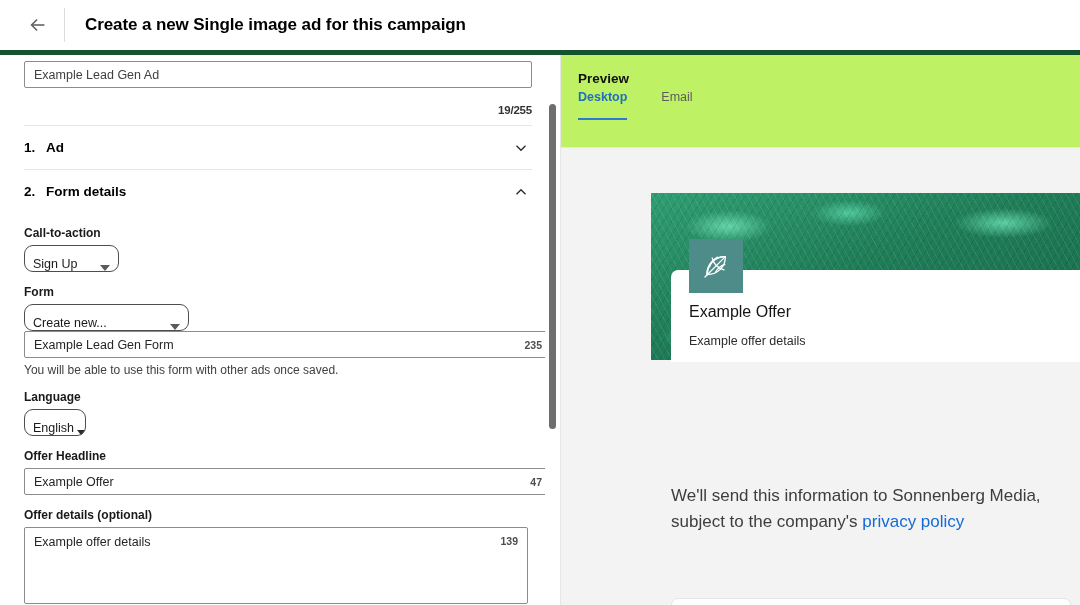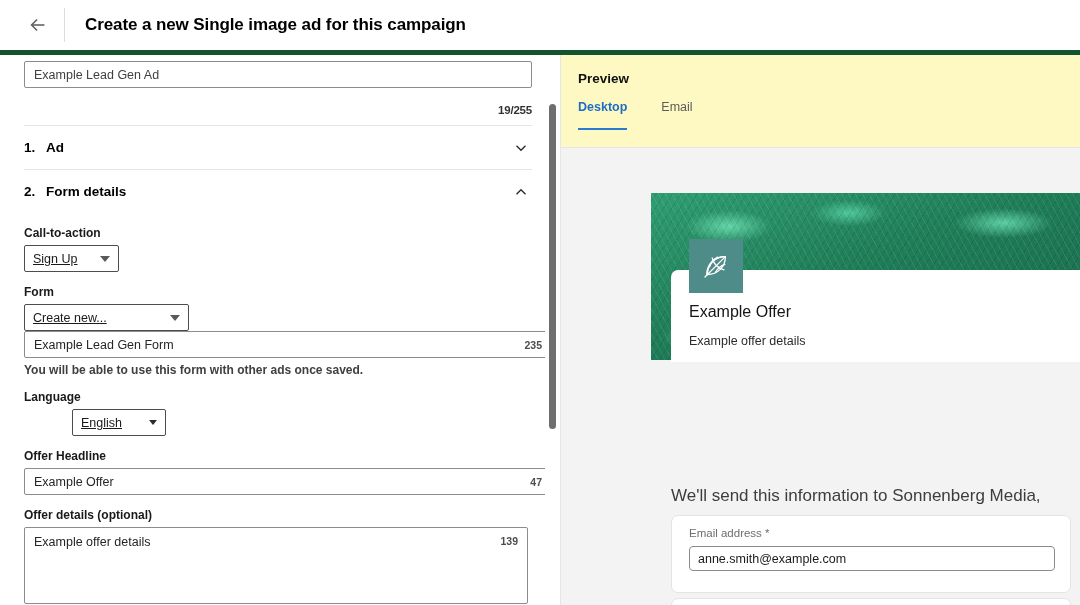--- a/index.html
+++ b/index.html
@@ -69,28 +69,28 @@
   .sec-num { font-size: 13.5px; font-weight: bold; color: #000; width: 22px; }
   .sec-label { font-size: 13.5px; font-weight: bold; color: #000; flex: 1; }
   .chev { width: 22px; height: 22px; color: #2b2b2b; display:flex; align-items:center; justify-content:center;}
 
   .field-label {
     font-size: 12px; font-weight: bold; color: #1a1a1a;
     margin-top: 13px; margin-bottom: 5px;
   }
 
   .dropdown {
-    height: 27px; border: 1px solid #4d4d4d; border-radius: 2px;
-    display: inline-flex; align-items: center;
+    height: 27px; border: 1px solid #4d4d4d; border-radius: 9px;
+    display: inline-flex; align-items: flex-end;
     padding: 0 8px; background: #fff; cursor: pointer;
-    font-size: 12.5px; color: #1a1a1a; text-decoration: underline;
+    font-size: 12.5px; color: #1a1a1a;
   }
   .dd-cta { width: 95px; }
   .dd-form { width: 165px; }
-  .dd-lang { width: 94px; margin-left: 48px; }
+  .dd-lang { width: 62px; }
   .dd-text { flex: 1; }
   .caret {
     width: 0; height: 0;
     border-left: 5px solid transparent;
     border-right: 5px solid transparent;
     border-top: 6px solid #5a5a5a;
     margin-left: 6px;
   }
   .caret.sm {
     border-left: 4px solid transparent;
@@ -103,21 +103,21 @@
     width: 528px; height: 27px;
     border: 1px solid #8c8c8c; border-radius: 2px;
     display: flex; align-items: center;
     padding: 0 9px; background: #fff;
     font-size: 12.5px; color: #262626;
   }
   .text-input .val { flex: 1; }
   .text-input .cnt { font-size: 10.5px; color: #4d4d4d; font-weight: bold; }
 
   .helper {
-    font-size: 12px; color: #404040; margin-top: 5px; font-weight: bold;
+    font-size: 12px; color: #404040; margin-top: 5px;
   }
 
   .textarea-box {
     width: 504px; height: 77px;
     border: 1px solid #8c8c8c; border-radius: 2px;
     background: #fff; position: relative;
     padding: 7px 9px;
     font-size: 12.5px; color: #262626;
   }
   .textarea-box .cnt {
@@ -134,28 +134,28 @@
     position: absolute; left: 549px; top: 104px;
     width: 7px; height: 325px;
     background: #6e6e6e; border-radius: 4px;
     cursor: pointer;
   }
 
   
   .right-panel {
     position: absolute; top: 55px; left: 560px;
     width: 520px; height: 550px;
-    background: #fef9c3;
+    background: #bef264;
     border-left: 1px solid #e6e6e6;
   }
   .preview-title {
     font-size: 13.5px; font-weight: bold; color: #111;
     padding: 16px 0 0 17px;
   }
-  .tabs { display: flex; padding-left: 17px; margin-top: 14px; height: 30px; }
+  .tabs { display: flex; padding-left: 17px; margin-top: 4px; height: 30px; }
   .tab {
     font-size: 12.5px; color: #5c5c5c; margin-right: 34px;
     cursor: pointer; padding-bottom: 9px;
   }
   .tab.active { color: #1e6fc4; font-weight: bold; border-bottom: 2px solid #2a7ad2; }
   .tabs-underline {
     position: absolute; left: 0; top: 92px; width: 520px; height: 1px; background: #e6e6e6;
   }
 
   .preview-stage {
@@ -348,28 +348,20 @@
         </svg>
       </div>
       <div class="offer-headline">Example Offer</div>
       <div class="offer-details">Example offer details</div>
     </div>
 
     <div class="privacy-note">
       <span>We'll send this information to Sonnenberg Media, subject to the company's </span><a>privacy policy</a>
     </div>
 
-    <div class="field-card card-email">
-      <div style="padding:11px 0 0 17px;">
-        <div class="pv-label">Email address *</div>
-        <div class="pv-input" style="margin-top:7px;">
-          <span>anne.smith@example.com</span>
-        </div>
-      </div>
-    </div>
 
     <div class="field-card card-names">
       <div style="padding:17px 0 0 17px;">
         
         
         
         
       </div>
     </div>
 

